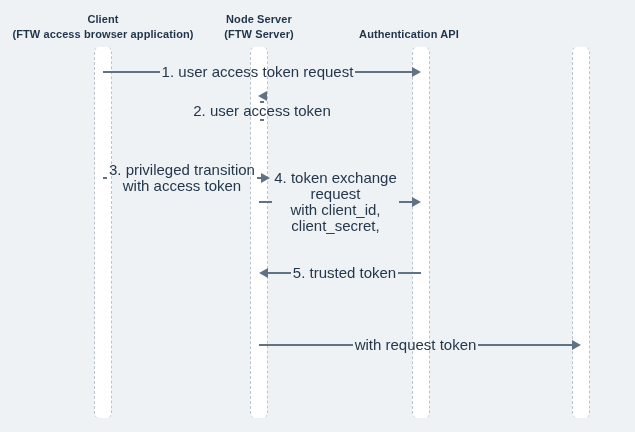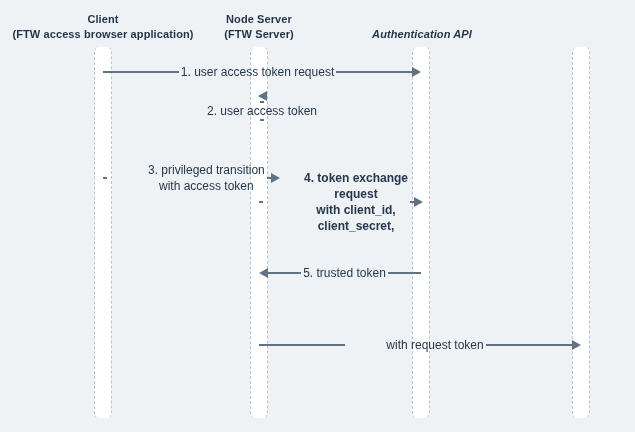--- a/index.html
+++ b/index.html
@@ -50,21 +50,21 @@
   }
 
   
   .message {
     position: absolute;
     display: flex;
     align-items: center;
     transform: translateY(-50%);
   }
   .msg-label {
-    font-size: 12px;
+    font-size: 15px;
     line-height: 16px;
     color: #24374b;
     text-align: center;
     white-space: nowrap;
     padding: 0 2px;
     flex: 0 0 auto;
   }
   .seg {
     flex: 1 1 auto;
     height: 2px;
@@ -79,39 +79,38 @@
     border-bottom: 5px solid transparent;
   }
   .arrowhead.right {
     border-left: 9px solid #5f7385;
   }
   .arrowhead.left {
     border-right: 9px solid #5f7385;
   }
   .msg-multiline .msg-label {
     line-height: 16px;
-    margin-left: 39px;
   }
 </style>
 </head>
 <body>
 
 <div id="diagram">
 
   <div class="participant-header" style="left:103px; top:12px;">
     <span>Client</span>
     <span class="hdr-line2">(FTW access browser application)</span>
   </div>
 
   <div class="participant-header" style="left:259px; top:12px;">
     <span>Node Server</span>
     <span class="hdr-line2">(FTW Server)</span>
   </div>
 
-  <div class="participant-header" style="left:422px; top:27px;font-style:italic;">
+  <div class="participant-header" style="left:409px; top:27px;">
     <span>Authentication API</span>
   </div>
 
 
   <div class="lifeline" style="left:103px; top:47px; height:371px;"></div>
   <div class="lifeline" style="left:259px; top:47px; height:371px;"></div>
   <div class="lifeline" style="left:421px; top:47px; height:371px;"></div>
   <div class="lifeline" style="left:581px; top:47px; height:371px;"></div>
 
   <div class="message" style="left:103px; top:72px; width:318px;">
@@ -131,21 +130,21 @@
   <div class="message msg-multiline" style="left:103px; top:178px; width:156px;">
     <div class="seg"></div>
     <div class="msg-label">
       <div>3. privileged transition</div>
       <div>with access token</div>
     </div>
     <div class="seg"></div>
     <div class="arrowhead right"></div>
   </div>
 
-  <div class="message msg-multiline" style="left:259px; top:202px; width:162px;font-weight:bold;">
+  <div class="message msg-multiline" style="left:259px; top:202px; width:162px;">
     <div class="seg"></div>
     <div class="msg-label">
       <div>4. token exchange</div>
       <div>request</div>
       <div>with client_id,</div>
       <div>client_secret,</div>
     </div>
     <div class="seg"></div>
     <div class="arrowhead right"></div>
   </div>

